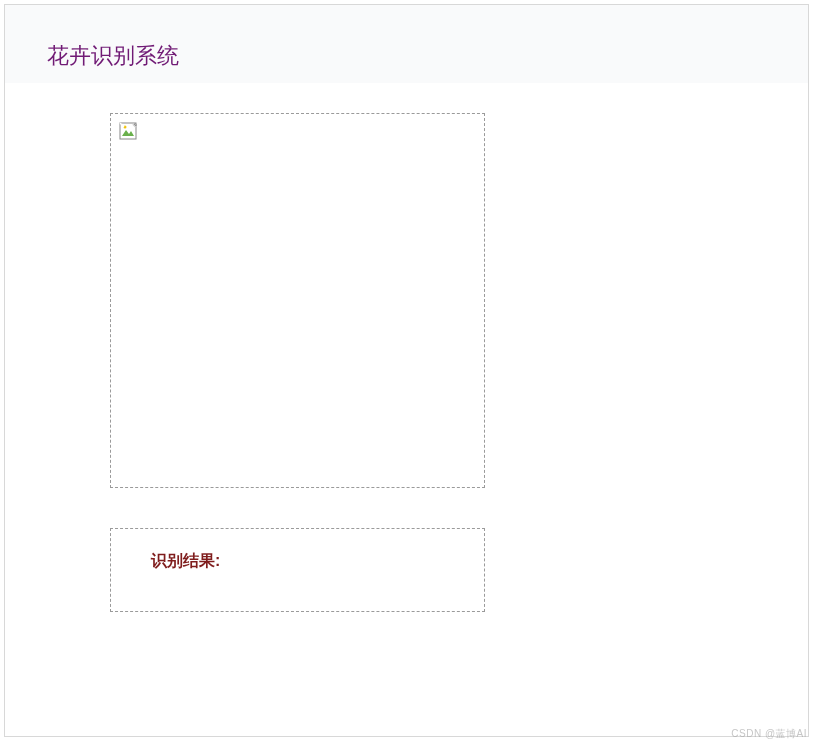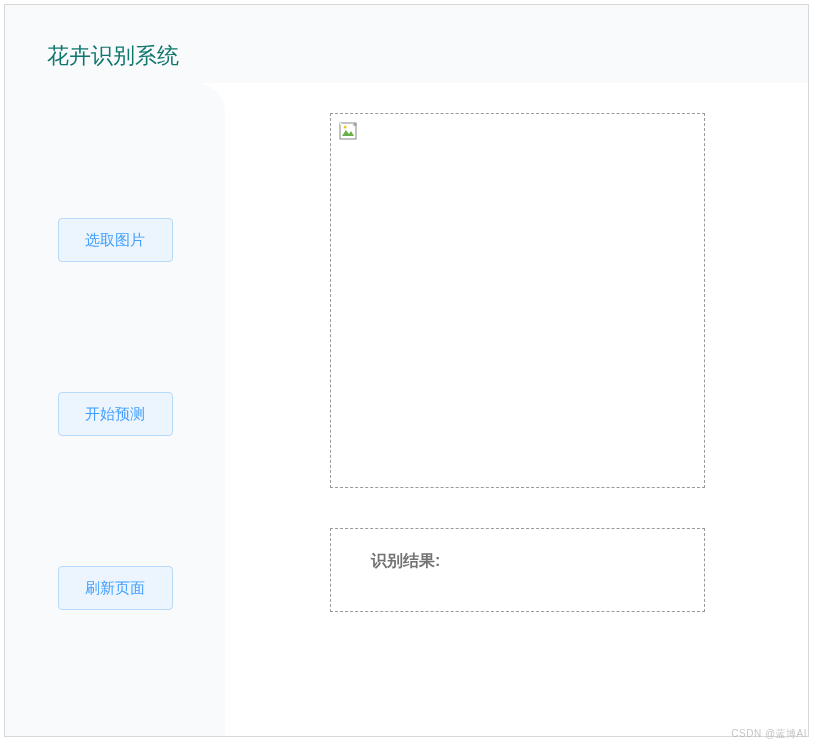--- a/index.html
+++ b/index.html
@@ -24,21 +24,21 @@
     }
     .header {
       background: #f9fafb;
       height: 78px;
       padding-left: 42px;
       display: flex;
       align-items: center;
     }
     .header-title {
       font-size: 22px;
-      color: #0f766e;
+      color: #701a75;
       font-weight: 400;
       margin-top: 24px;
     }
     .body-area {
       display: flex;
       height: calc(100% - 78px);
     }
     .sidebar {
       width: 220px;
       background: #f9fafb;
@@ -88,50 +88,39 @@
       left: 105px;
       top: 445px;
       width: 375px;
       height: 84px;
       border: 1px dashed #9a9a9a;
       padding: 22px 40px;
     }
     .result-label {
       font-size: 16px;
       font-weight: 700;
-      color: #737373;
+      color: #7f1d1d;
     }
     .watermark {
       position: absolute;
       right: 12px;
       bottom: 6px;
       font-size: 10px;
       color: rgba(160,160,160,0.6);
       letter-spacing: 0.5px;
     }
   </style>
 </head>
 <body>
 
 <div class="outer-container">
   <div class="header">
     <div class="header-title">花卉识别系统</div>
   </div>
   <div class="body-area">
-    <div class="sidebar">
-      <button class="sidebar-button">
-        <span>选取图片</span>
-      </button>
-      <button class="sidebar-button">
-        <span>开始预测</span>
-      </button>
-      <button class="sidebar-button">
-        <span>刷新页面</span>
-      </button>
-    </div>
     <div class="main-area">
       <div class="image-drop">
         <span class="broken-img-icon">
           <svg width="18" height="18" viewBox="0 0 18 18">
             <rect x="1" y="1" width="16" height="16" fill="#ffffff" stroke="#888" stroke-width="1"></rect>
             <polygon points="3,14 7,8 10,12 12,9 15,14" fill="#6ab04c"></polygon>
             <circle cx="6" cy="5" r="1.5" fill="#f1c40f"></circle>
             <path d="M14 2 L17 5" stroke="#d0d0d0" stroke-width="2"></path>
             <path d="M1 1 L5 5" stroke="#ffffff" stroke-width="1.2"></path>
             <polygon points="15,2 17,2 17,4" fill="#ffffff" stroke="#888" stroke-width="0.8"></polygon>

